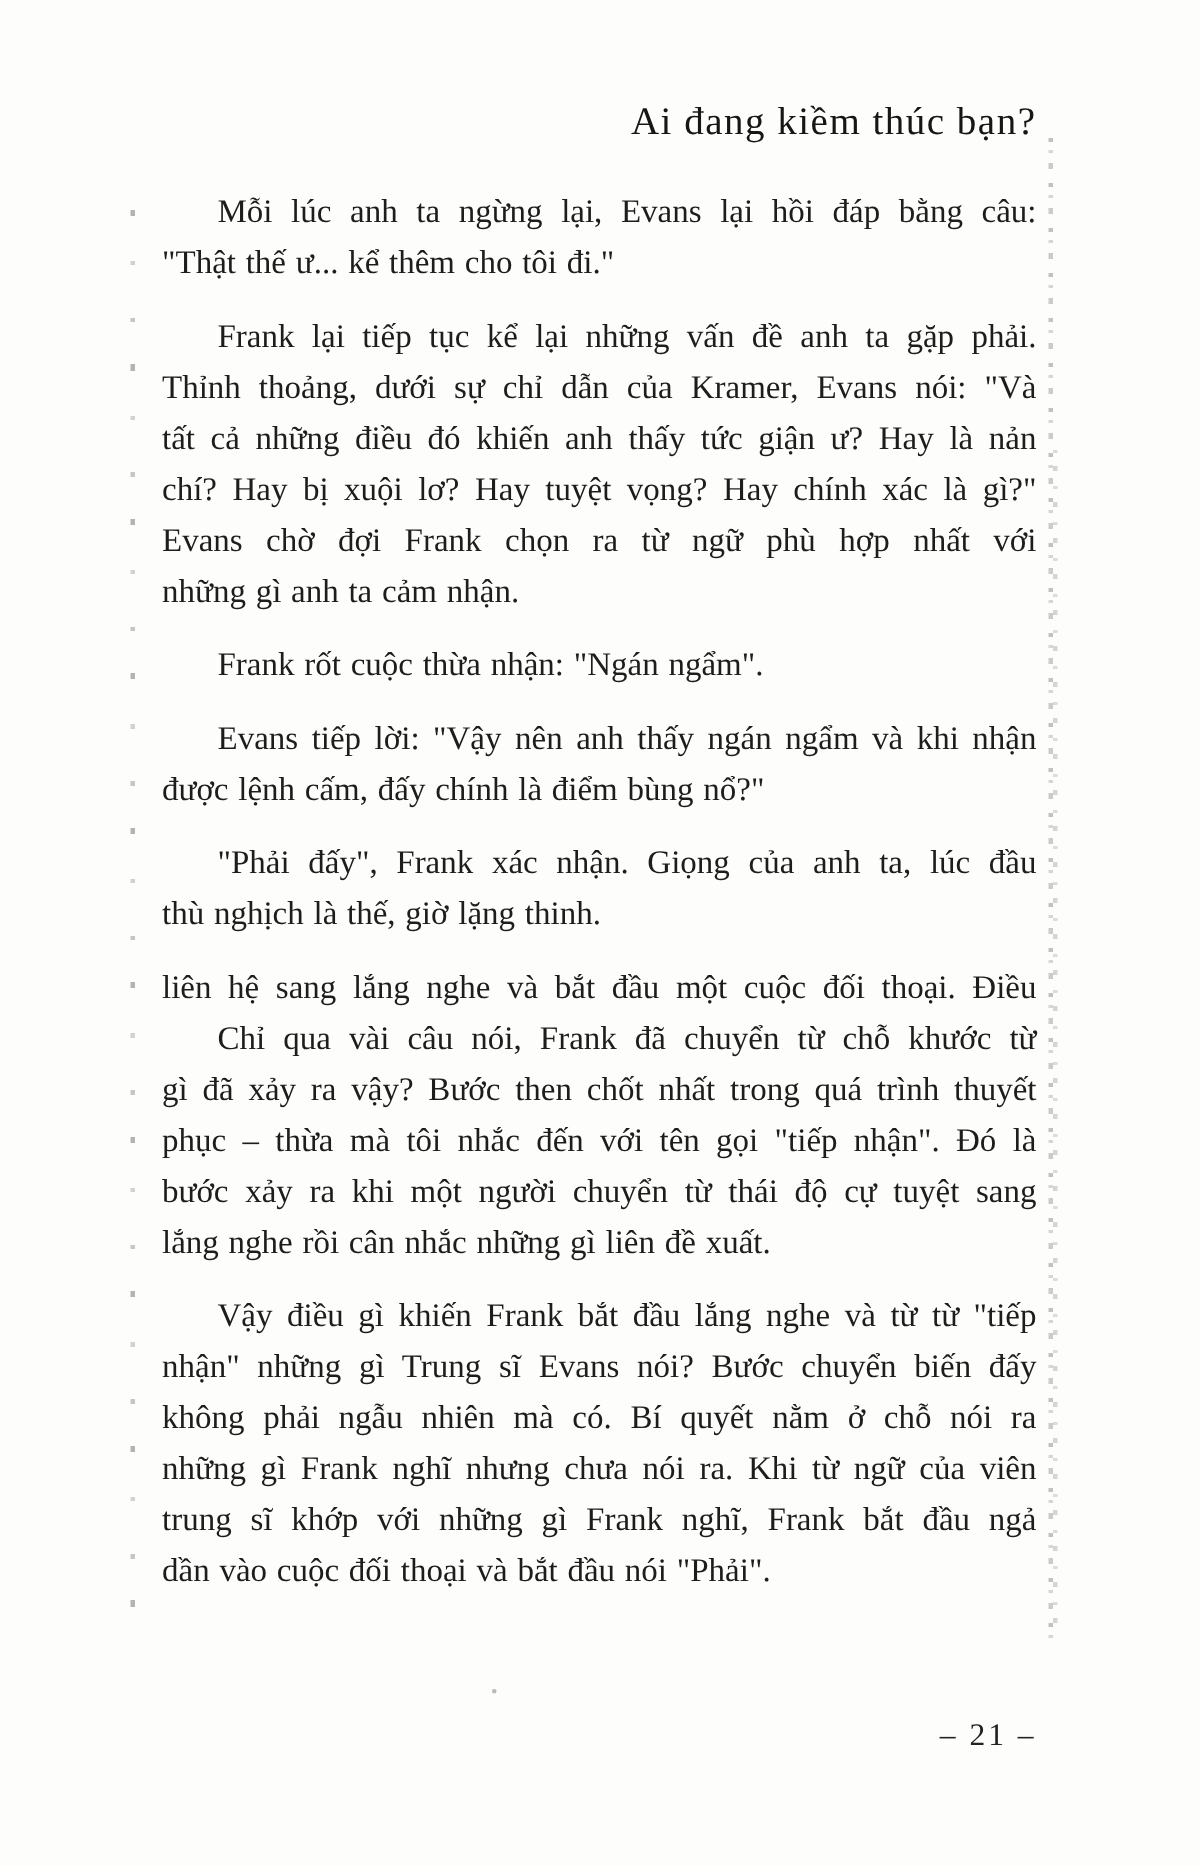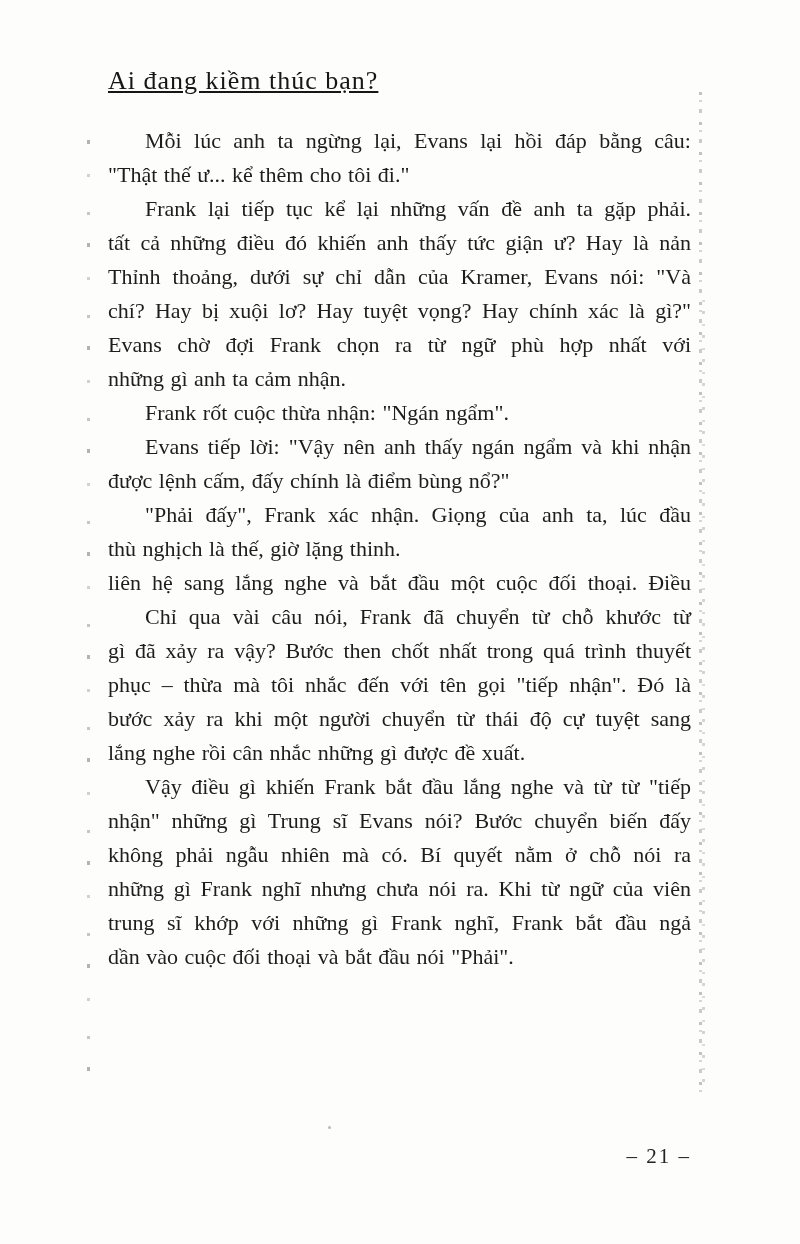--- a/index.html
+++ b/index.html
@@ -10,36 +10,35 @@
     background: #fdfdfc;
     overflow: hidden;
     font-family: "Liberation Serif", "DejaVu Serif", serif;
     color: #1d1d1b;
   }
   .running-header {
     position: absolute;
     left: 108px;
     top: 66px;
     width: 583px;
-    text-align: left;
+    text-align: right;
     font-size: 26px;
     letter-spacing: 1px;
     color: #161614;
-    text-decoration: underline;
   }
   .body-text {
     position: absolute;
     left: 108px;
     top: 124px;
     width: 583px;
     font-size: 22px;
     line-height: 34px;
   }
   .para { margin: 0; }
-  .para + .para { }
+  .para + .para { margin-top: 15px; }
   .line {
     text-align: justify;
     text-align-last: justify;
     word-spacing: 1px;
   }
   .line.first { text-indent: 37px; }
   .line.para-end { text-align-last: left; }
   .page-number {
     position: absolute;
     left: 108px;
@@ -105,22 +104,22 @@
 <div class="page">
   <div class="running-header">Ai đang kiềm thúc bạn?</div>
 
   <div class="body-text">
       <div class="para">
         <div class="line first">Mỗi lúc anh ta ngừng lại, Evans lại hồi đáp bằng câu:</div>
         <div class="line para-end">"Thật thế ư... kể thêm cho tôi đi."</div>
       </div>
       <div class="para">
         <div class="line first">Frank lại tiếp tục kể lại những vấn đề anh ta gặp phải.</div>
+        <div class="line">Thỉnh thoảng, dưới sự chỉ dẫn của Kramer, Evans nói: "Và</div>
         <div class="line">tất cả những điều đó khiến anh thấy tức giận ư? Hay là nản</div>
-        <div class="line">Thỉnh thoảng, dưới sự chỉ dẫn của Kramer, Evans nói: "Và</div>
         <div class="line">chí? Hay bị xuội lơ? Hay tuyệt vọng? Hay chính xác là gì?"</div>
         <div class="line">Evans chờ đợi Frank chọn ra từ ngữ phù hợp nhất với</div>
         <div class="line para-end">những gì anh ta cảm nhận.</div>
       </div>
       <div class="para">
         <div class="line first para-end">Frank rốt cuộc thừa nhận: "Ngán ngẩm".</div>
       </div>
       <div class="para">
         <div class="line first">Evans tiếp lời: "Vậy nên anh thấy ngán ngẩm và khi nhận</div>
         <div class="line para-end">được lệnh cấm, đấy chính là điểm bùng nổ?"</div>
@@ -128,21 +127,21 @@
       <div class="para">
         <div class="line first">"Phải đấy", Frank xác nhận. Giọng của anh ta, lúc đầu</div>
         <div class="line para-end">thù nghịch là thế, giờ lặng thinh.</div>
       </div>
       <div class="para">
         <div class="line">liên hệ sang lắng nghe và bắt đầu một cuộc đối thoại. Điều</div>
         <div class="line first">Chỉ qua vài câu nói, Frank đã chuyển từ chỗ khước từ</div>
         <div class="line">gì đã xảy ra vậy? Bước then chốt nhất trong quá trình thuyết</div>
         <div class="line">phục – thừa mà tôi nhắc đến với tên gọi "tiếp nhận". Đó là</div>
         <div class="line">bước xảy ra khi một người chuyển từ thái độ cự tuyệt sang</div>
-        <div class="line para-end">lắng nghe rồi cân nhắc những gì được đề xuất.</div>
+        <div class="line para-end">lắng nghe rồi cân nhắc những gì liên đề xuất.</div>
       </div>
       <div class="para">
         <div class="line first">Vậy điều gì khiến Frank bắt đầu lắng nghe và từ từ "tiếp</div>
         <div class="line">nhận" những gì Trung sĩ Evans nói? Bước chuyển biến đấy</div>
         <div class="line">không phải ngẫu nhiên mà có. Bí quyết nằm ở chỗ nói ra</div>
         <div class="line">những gì Frank nghĩ nhưng chưa nói ra. Khi từ ngữ của viên</div>
         <div class="line">trung sĩ khớp với những gì Frank nghĩ, Frank bắt đầu ngả</div>
         <div class="line para-end">dần vào cuộc đối thoại và bắt đầu nói "Phải".</div>
       </div>
     </div>

